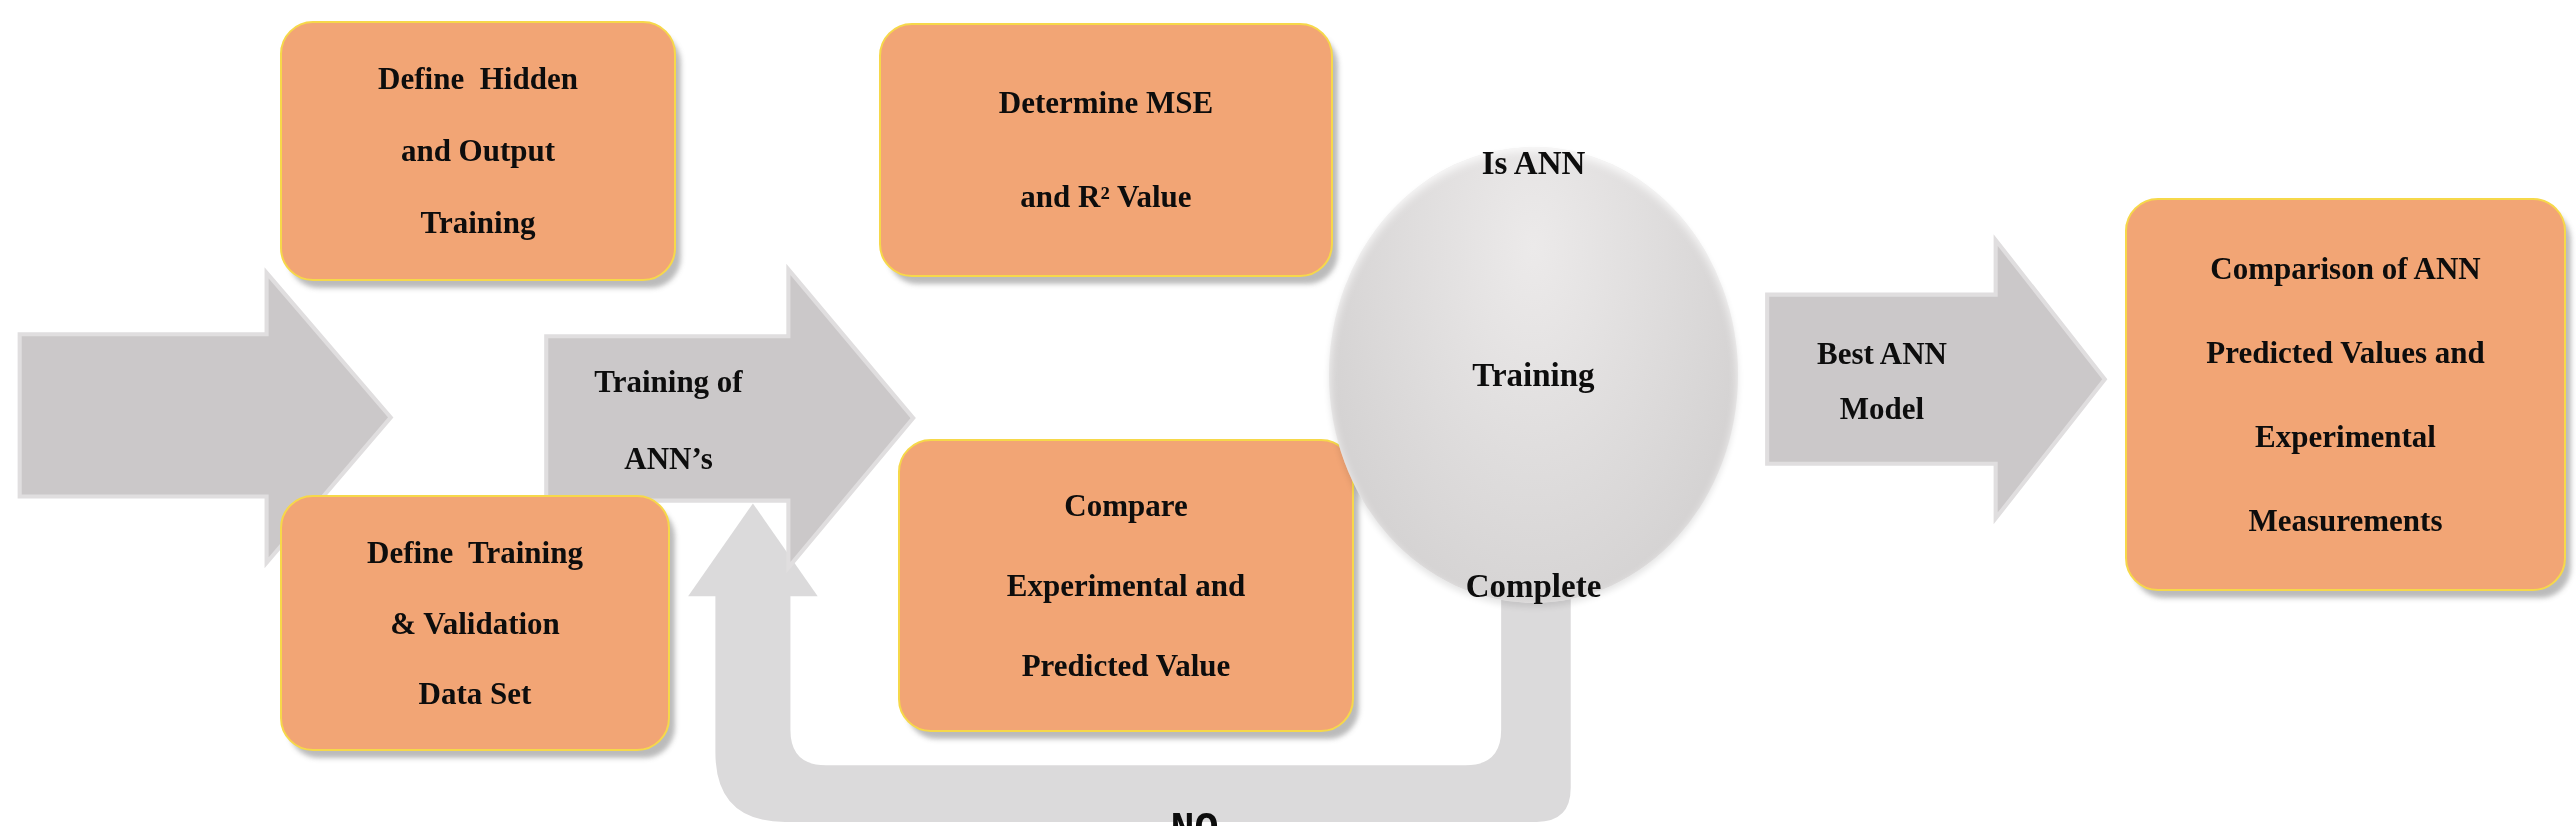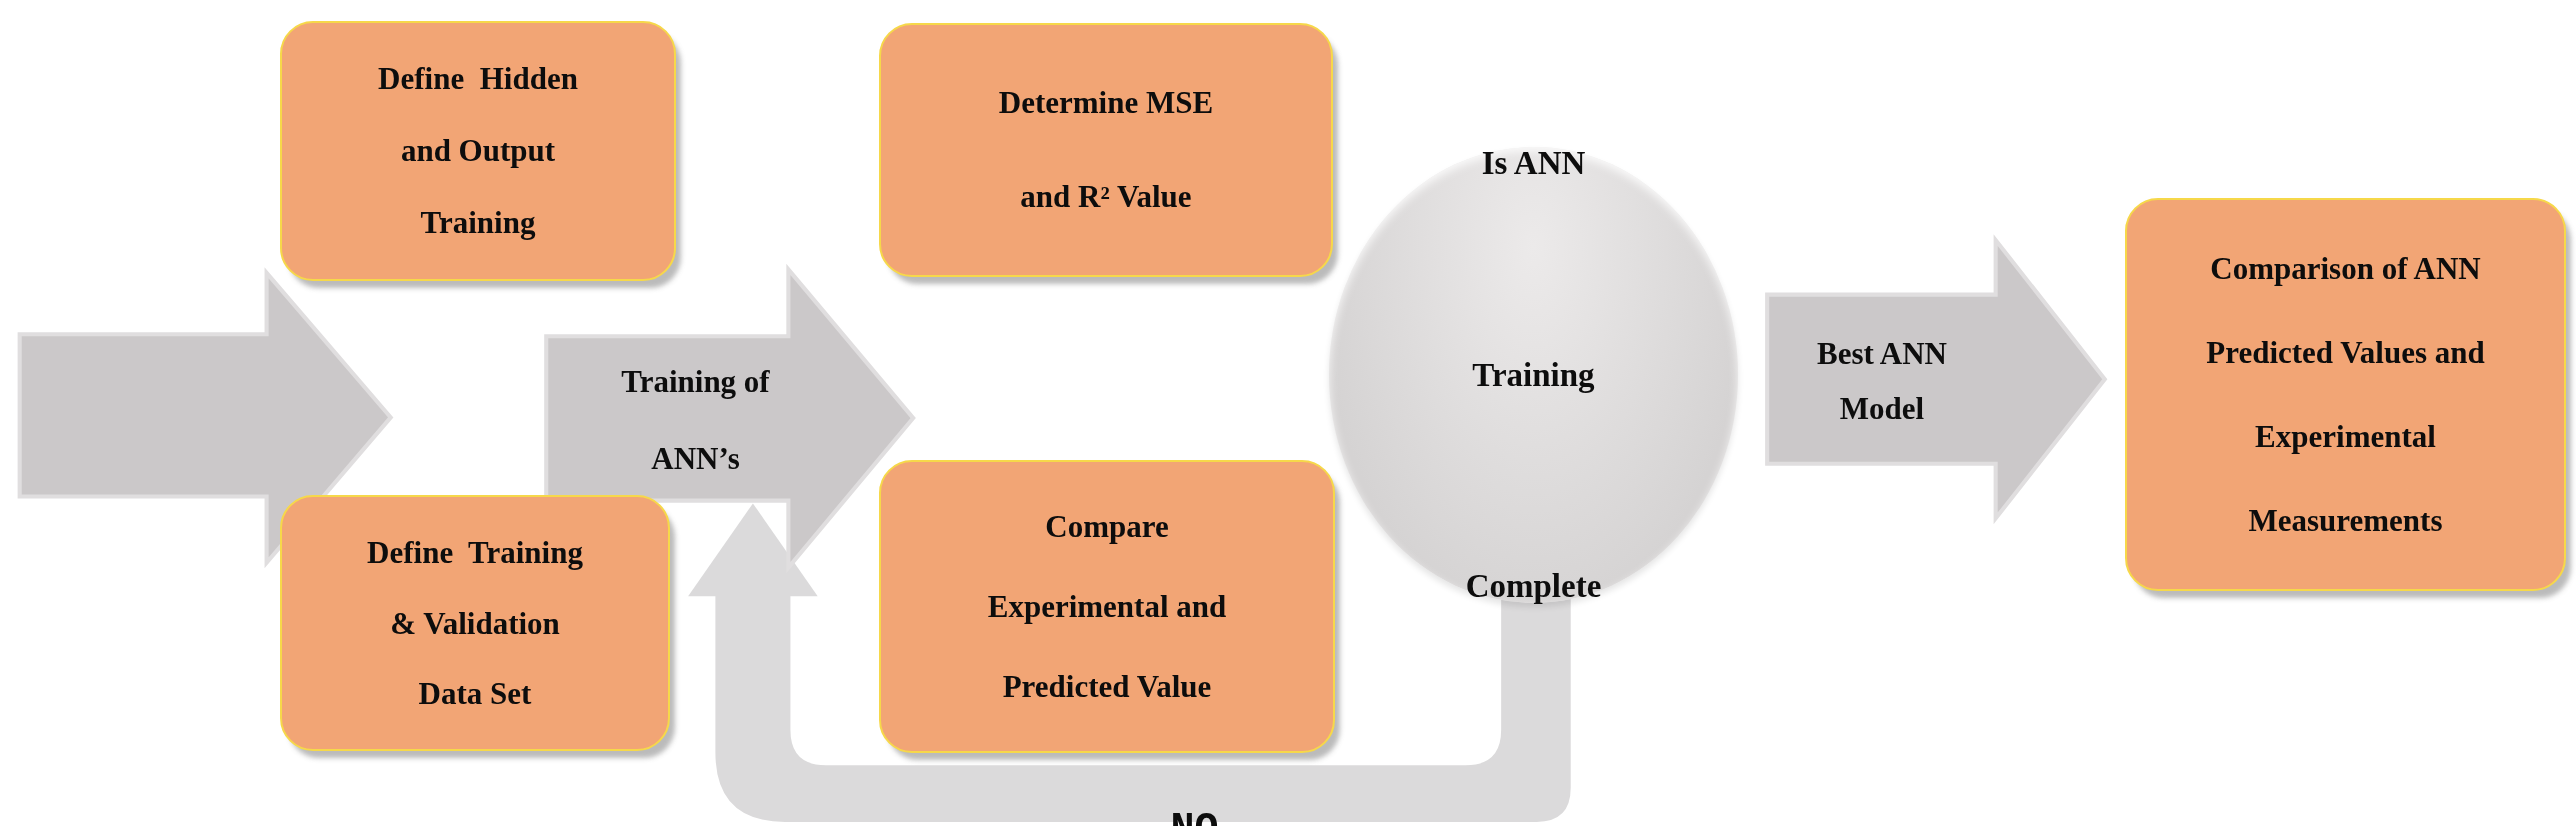--- a/index.html
+++ b/index.html
@@ -79,41 +79,41 @@
     <div class="line">Determine MSE</div>
     <div class="line">and R² Value</div>
   </div>
 
   <div class="flow-box" style="left:280px;top:495px;width:386px;height:252px;">
     <div class="line">Define  Training</div>
     <div class="line">&amp; Validation</div>
     <div class="line">Data Set</div>
   </div>
 
-  <div class="flow-box" style="left:879px;top:439px;width:452px;height:289px;margin-top:21px;">
+  <div class="flow-box" style="left:898px;top:439px;width:452px;height:289px;">
     <div class="line">Compare</div>
     <div class="line">Experimental and</div>
     <div class="line">Predicted Value</div>
   </div>
 
   <div class="flow-box" style="left:2125px;top:198px;width:437px;height:389px;">
     <div class="line">Comparison of ANN</div>
     <div class="line">Predicted Values and</div>
     <div class="line">Experimental</div>
     <div class="line">Measurements</div>
   </div>
 
   <div class="decision-circle" style="left:1329px;top:147px;width:409px;height:456px;">
     <div class="line">Is ANN</div>
     <div class="line">Training</div>
     <div class="line">Complete</div>
   </div>
 
 
-  <div class="arrow-label" style="left:566px;top:338px;width:259px;height:164px;gap:46px;">
+  <div class="arrow-label" style="left:539px;top:338px;width:259px;height:164px;gap:46px;">
     <div class="line">Training of</div>
     <div class="line">ANN’s</div>
   </div>
 
   <div class="arrow-label" style="left:1761px;top:297px;width:242px;height:167px;gap:24px;">
     <div class="line">Best ANN</div>
     <div class="line">Model</div>
   </div>
 
   <div class="loop-label" style="left:1092px;top:796px;width:205px;height:67px;font-family:Liberation Mono, monospace;">

